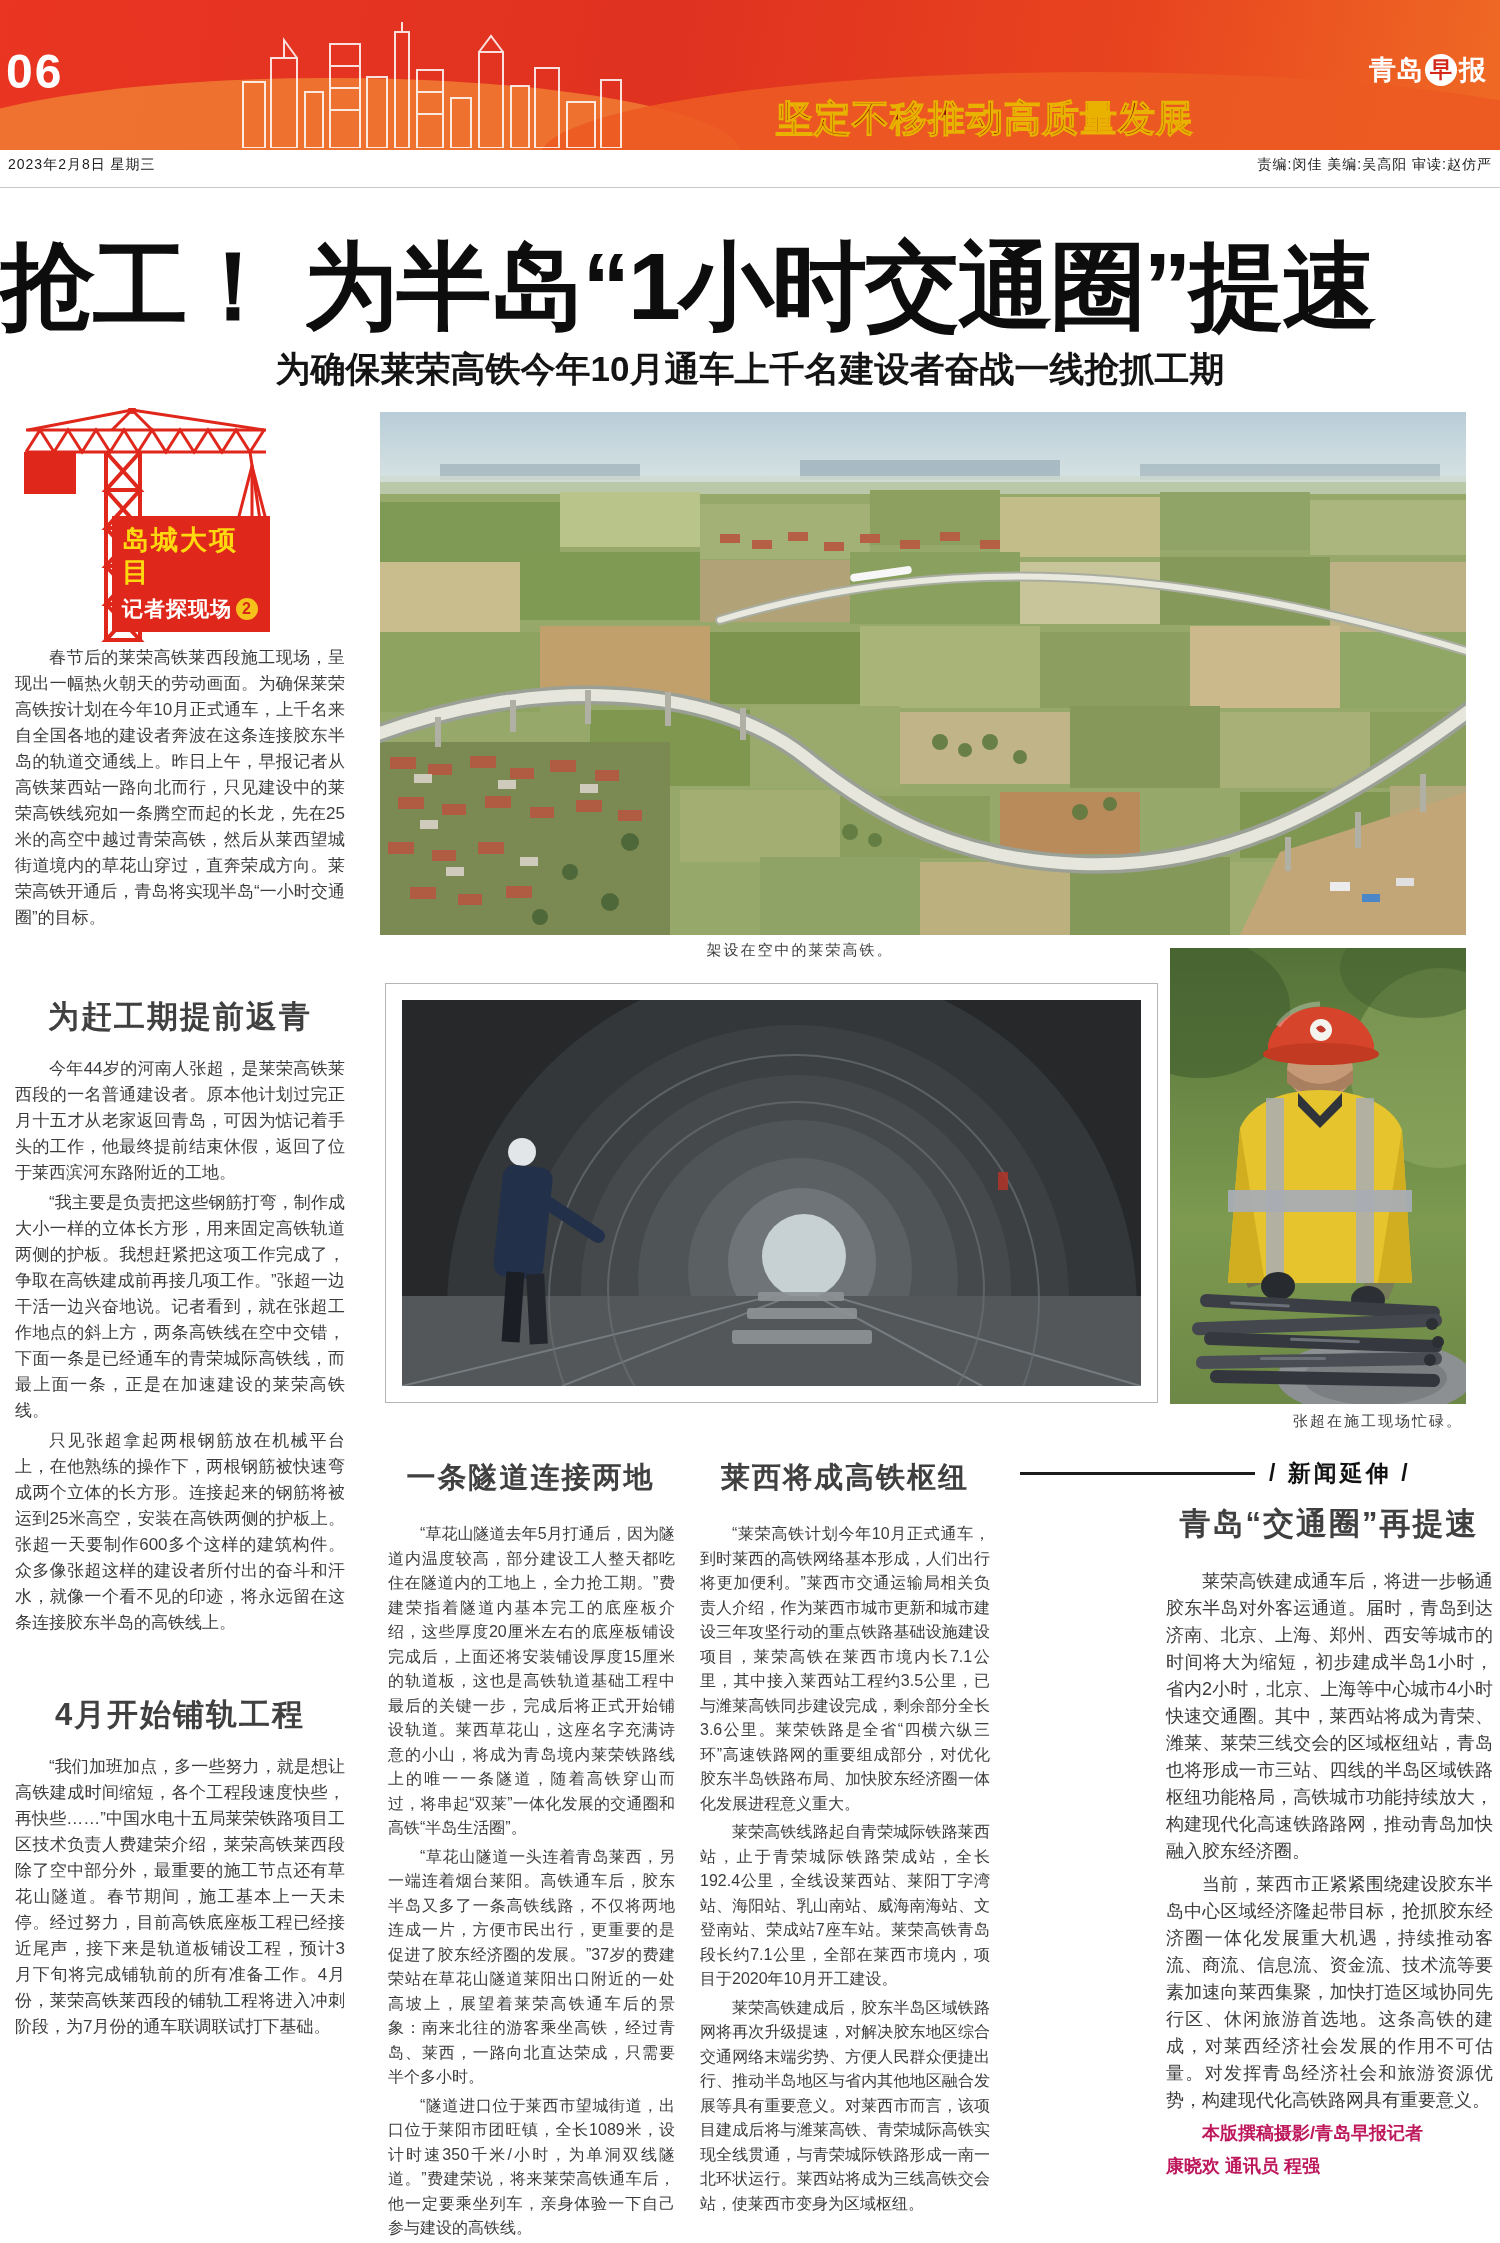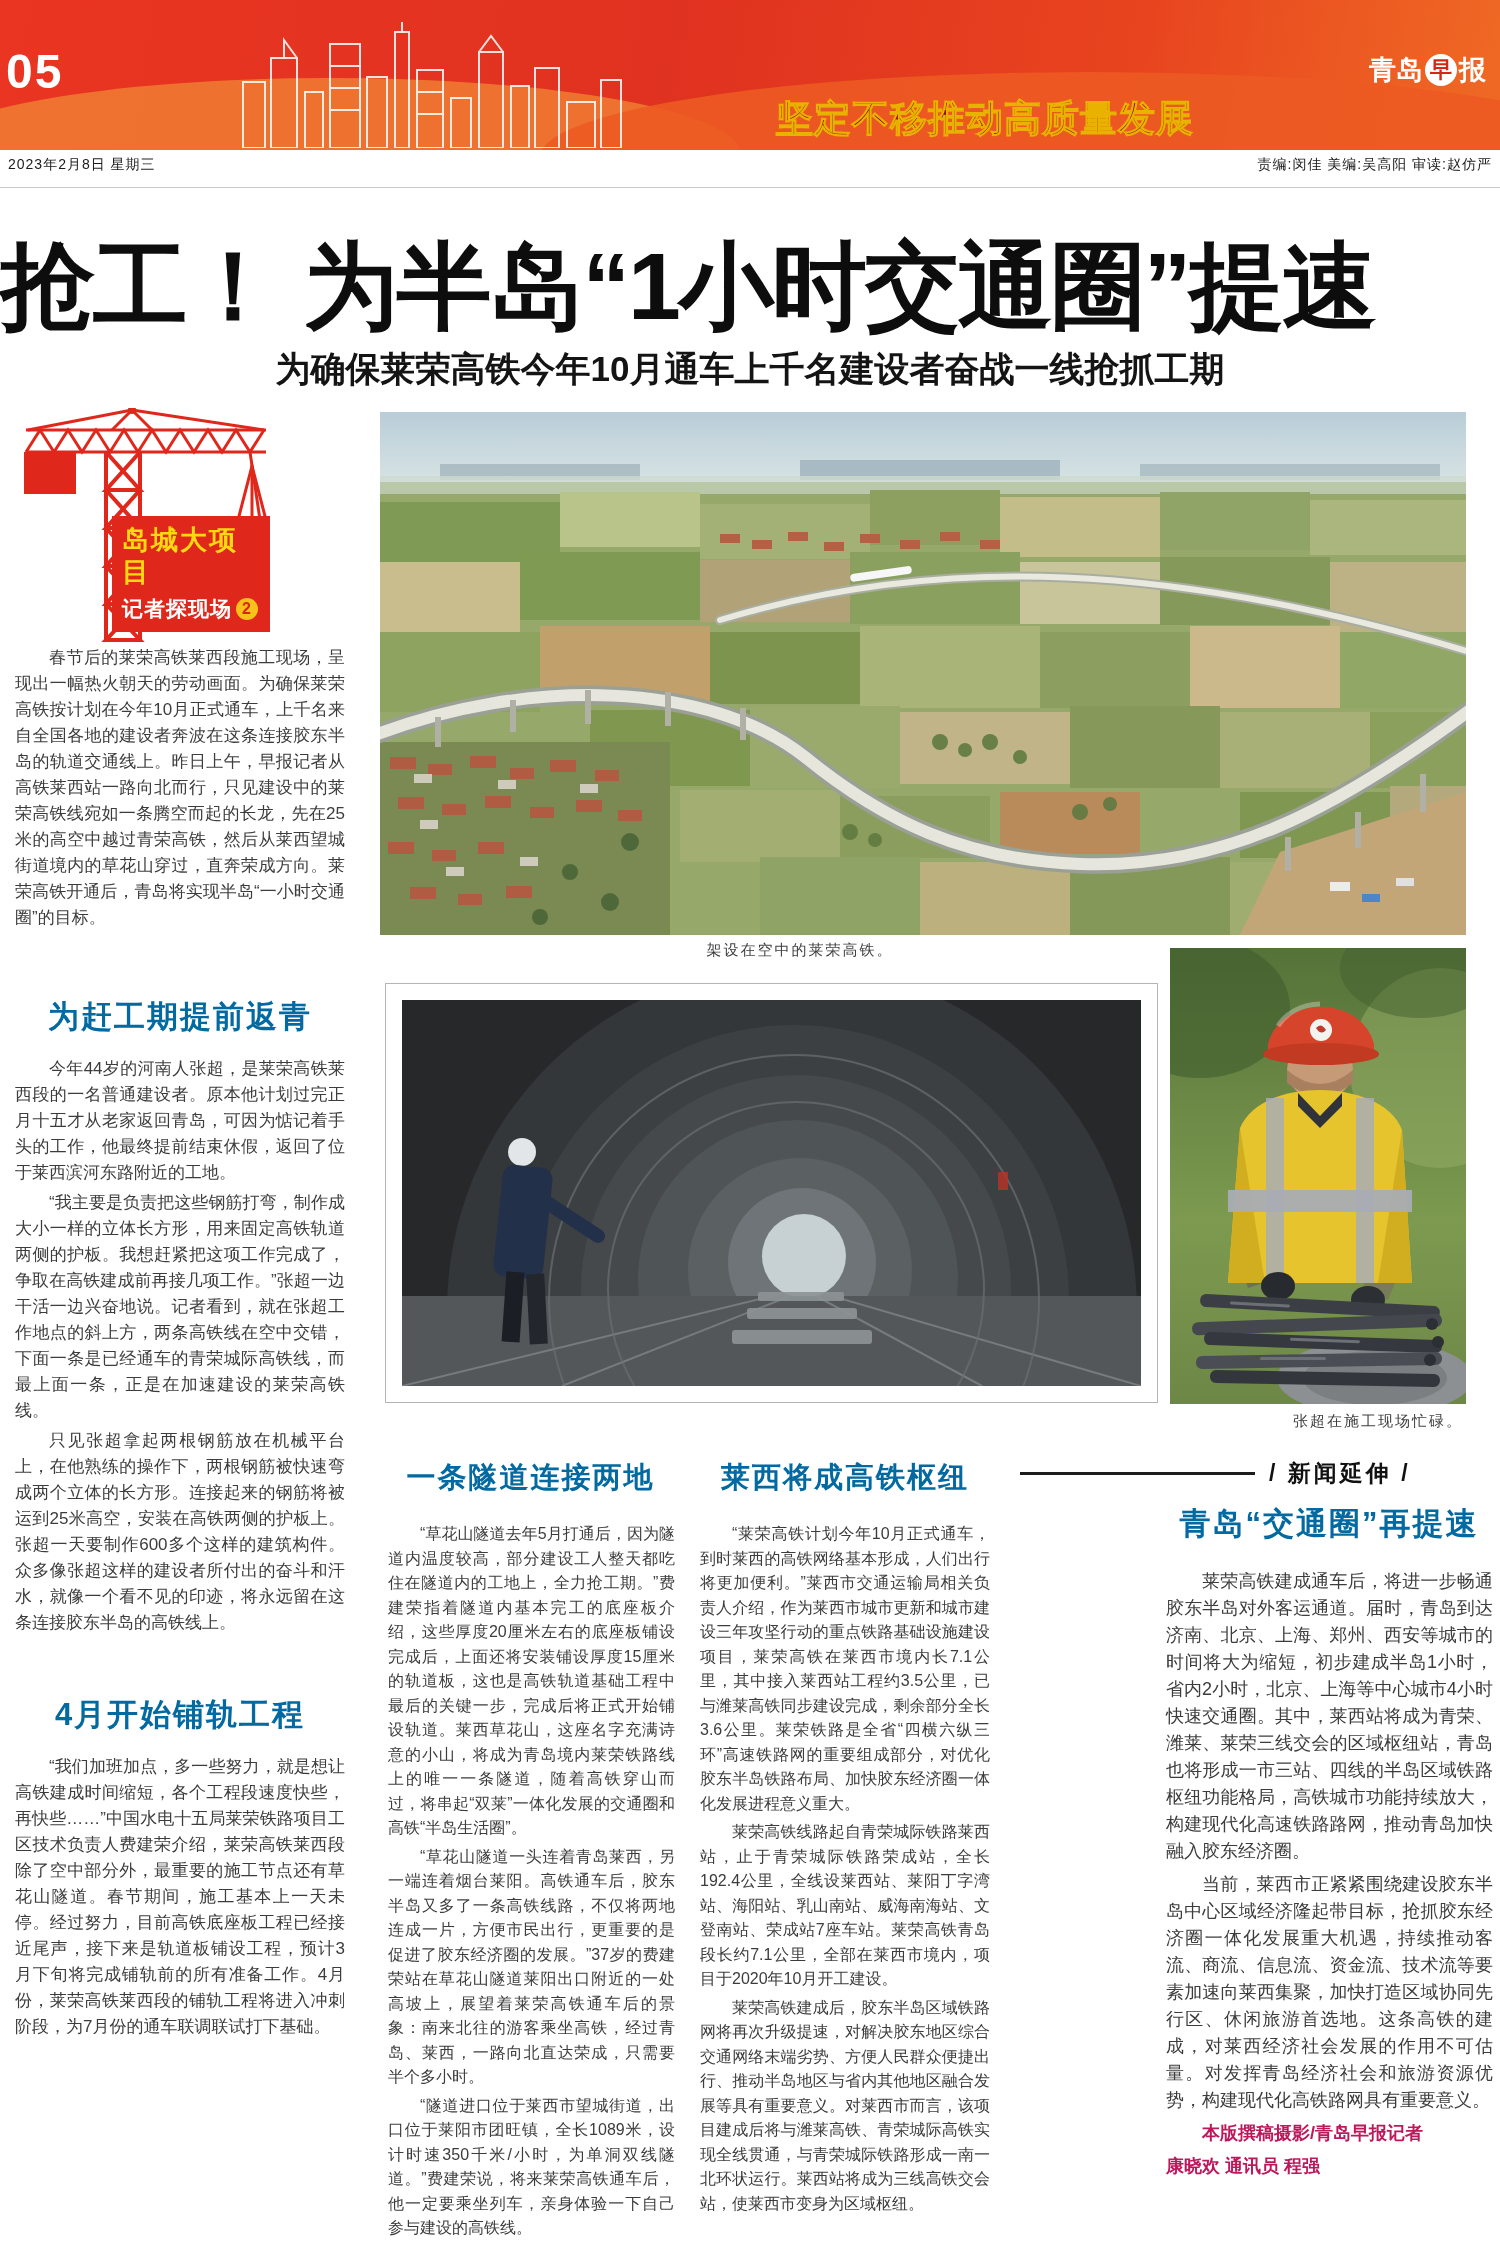--- a/index.html
+++ b/index.html
@@ -39,21 +39,21 @@
   .badge{left:112px;top:516px;width:158px;background:#e0271b;padding:8px 8px 9px 10px;box-sizing:border-box;}
   .badge .l1{font-size:27px;font-weight:900;color:#ffd90f;letter-spacing:2px;line-height:1.2;}
   .badge .l2{font-size:21px;font-weight:bold;color:#fff;letter-spacing:1px;display:flex;align-items:center;margin-top:6px;}
   .badge .num{display:inline-flex;align-items:center;justify-content:center;width:22px;height:22px;margin-left:4px;
               background:#f5c11a;color:#d5261a;font-size:16px;font-weight:900;border-radius:50%;}
 
   
   .col{font-size:17px;line-height:26px;text-align:justify;color:#3c3c3c;}
   .col p{margin:0 0 4px 0;text-indent:2em;}
   .lead{left:15px;top:645px;width:330px;}
-  .h-sec{font-weight:900;color:#0369a1;text-align:center;letter-spacing:2px;}
+  .h-sec{font-weight:900;color:#404040;text-align:center;letter-spacing:2px;}
   .h-left1{left:15px;top:996px;width:330px;font-size:31px;}
   .b-left1{left:15px;top:1056px;width:330px;}
   .h-left2{left:15px;top:1694px;width:330px;font-size:31px;}
   .b-left2{left:15px;top:1754px;width:330px;}
 
   .midcol{font-size:16px;line-height:24.5px;}
   .h-mid1{left:388px;top:1458px;width:285px;font-size:29px;}
   .b-mid1{left:388px;top:1522px;width:287px;}
   .h-mid2{left:700px;top:1458px;width:290px;font-size:29px;}
   .b-mid2{left:700px;top:1522px;width:290px;}
@@ -105,21 +105,21 @@
           <line x1="182" y1="92" x2="208" y2="92"></line>
         <rect x="216" y="76" width="20" height="50"></rect>
         <rect x="244" y="30" width="24" height="96"></rect>
         <path d="M244,30 L256,14 L268,30"></path>
         <rect x="276" y="64" width="18" height="62"></rect>
         <rect x="300" y="46" width="24" height="80"></rect>
         <rect x="332" y="80" width="28" height="46"></rect>
         <rect x="366" y="58" width="20" height="68"></rect>
       </g>
     </svg>
-    <div class="abs page-num">05</div>
+    <div class="abs page-num">06</div>
     <div class="abs banner-sub">坚定不移推动高质量发展</div>
     <div class="abs masthead">
       <span>青岛</span>
       <span class="circ">早</span>
       <span>报</span>
     </div>
   </div>
 
   <div class="abs meta-date">2023年2月8日 星期三</div>
   <div class="abs meta-editors">责编:闵佳 美编:吴高阳 审读:赵仿严</div>

